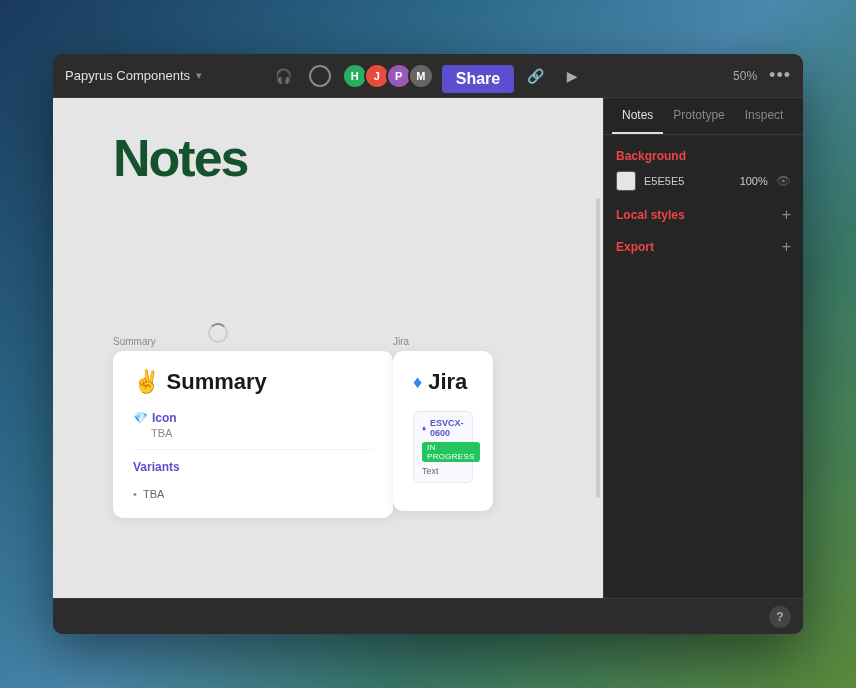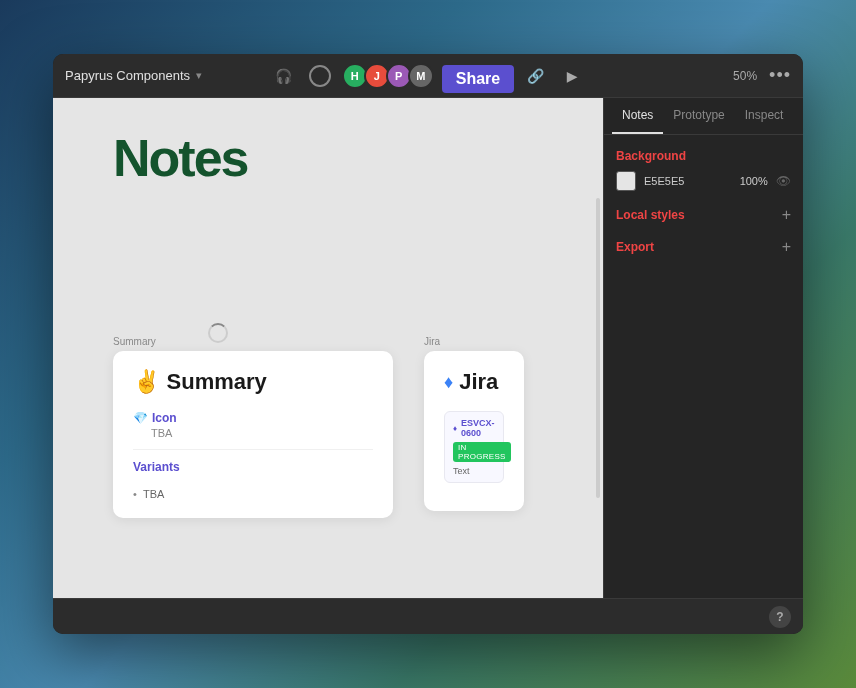--- a/index.html
+++ b/index.html
@@ -186,21 +186,21 @@
     }
 
     @keyframes spin { to { transform: rotate(360deg); } }
 
     
     .cards-row {
       position: absolute;
       bottom: 80px;
       left: 60px;
       display: flex;
-      gap: 31px;
+      gap: 0;
       align-items: flex-start;
     }
 
     .card-wrapper {
       display: flex;
       flex-direction: column;
       gap: 4px;
     }
 
     .card-label {

